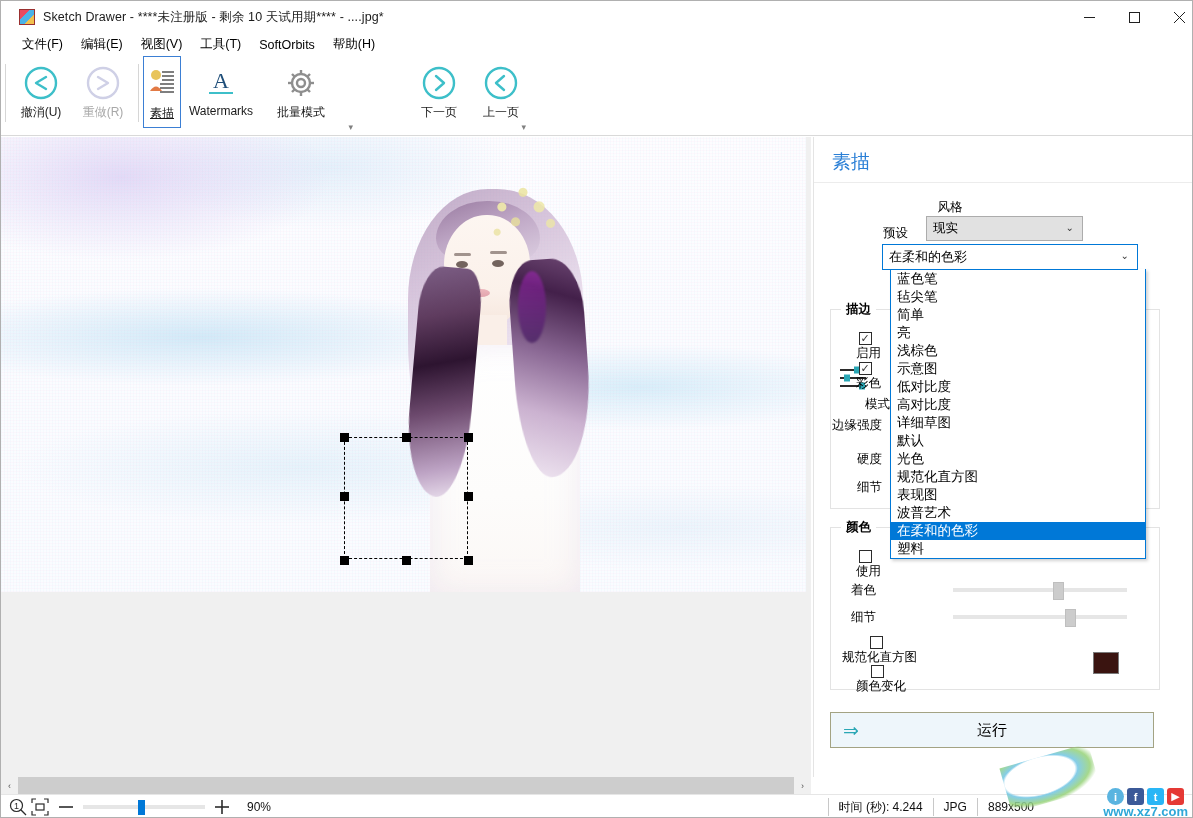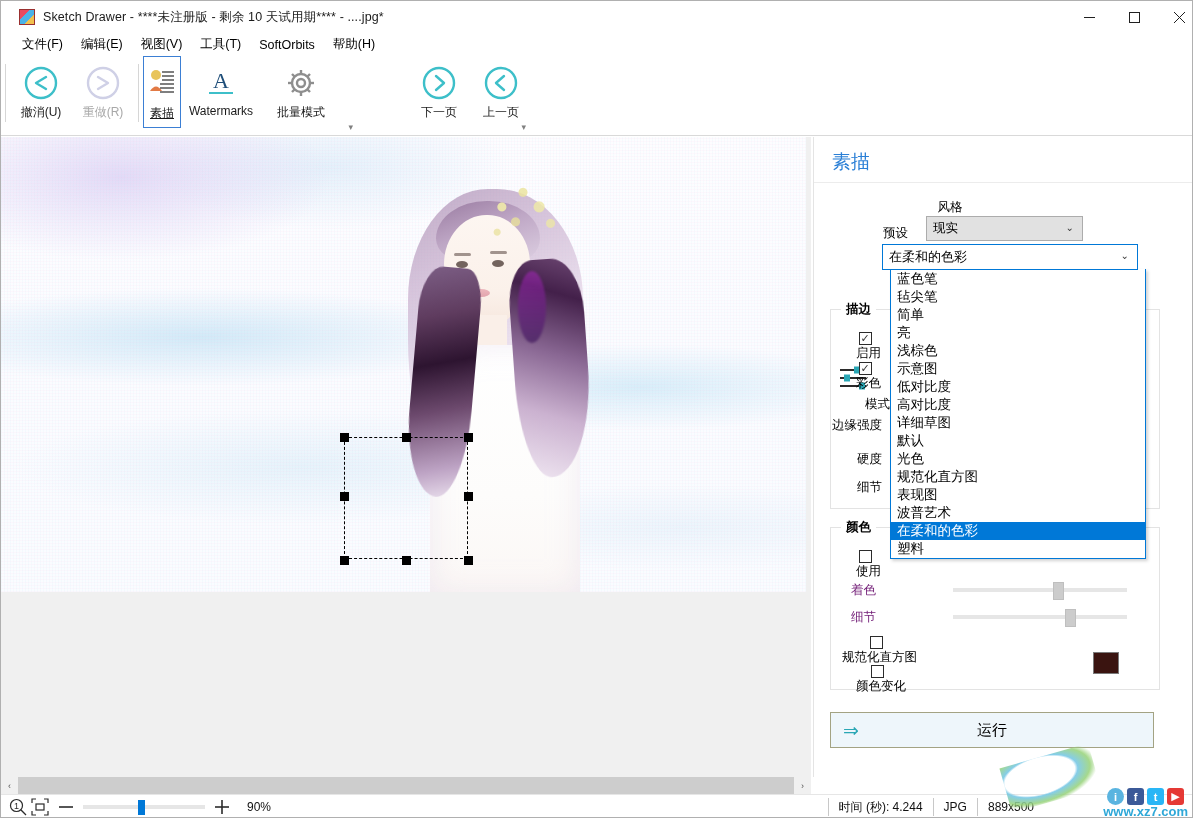--- a/index.html
+++ b/index.html
@@ -197,21 +197,21 @@
   }
   .rpanel-title {
     position:absolute; left: 18px; top: 12px;
     font-size: 19px; color: #2a7fd6;
   }
   .rpanel-divider {
     position:absolute; left: 0; top: 45px; width: 381px; height:1px; background:#ececec;
   }
   .row { position:absolute; display:flex; align-items:center;flex-direction:column; }
   .lbl { font-size: 12.5px; color:#000; white-space:nowrap; }
-  .lbl.dim { color:#701a75; }
+  .lbl.dim { color:#000000; }
 
   .combo {
     height: 25px; border: 1px solid #acacac; background: #e1e1e1;
     display:flex; align-items:center; padding: 0 6px;
     font-size: 12.5px; color:#000; position: relative;
   }
   .combo .chev { position:absolute; right:8px; top:50%; transform: translateY(-60%);
     font-size:10px; color:#3a3a3a; }
 
   .combo-open {

